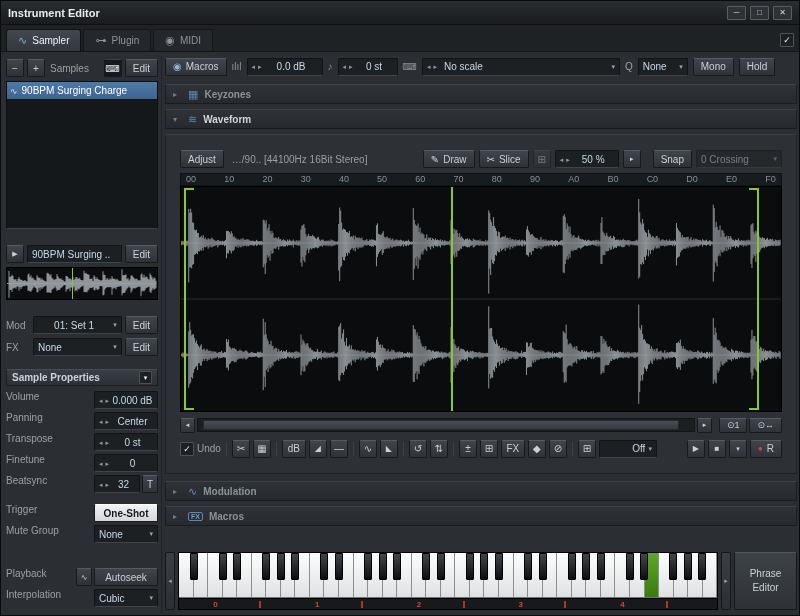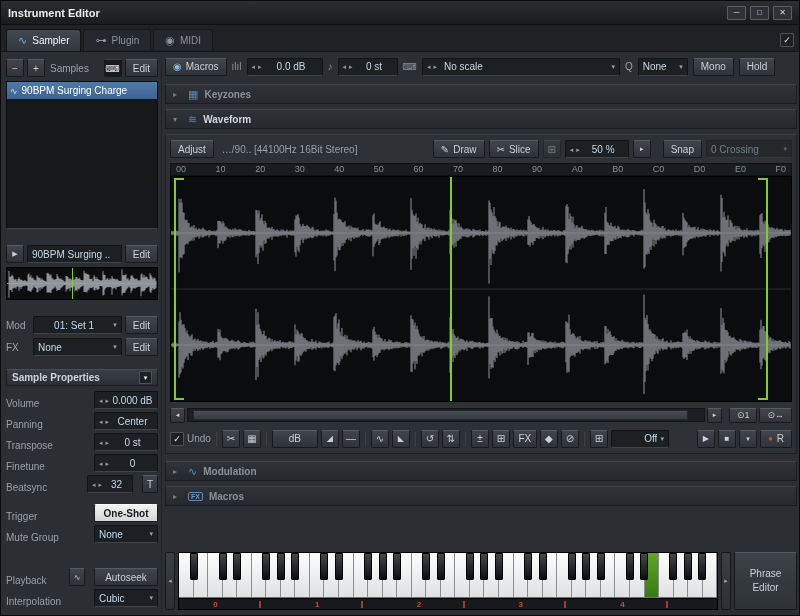--- a/index.html
+++ b/index.html
@@ -54,40 +54,40 @@
   .slist{height:148px;background:#15181b;border:1px solid #0c0e10;border-bottom-color:#3d4248;margin-bottom:16px}
   .slist-item{height:17px;display:flex;align-items:center;gap:4px;padding:0 3px;
     background:linear-gradient(#4f7aa6,#3e6391);color:#fff}
   .licon{color:#cfe2f2;font-size:9px}
   .namebox{flex:1;justify-content:flex-end}
   .namebox .val{text-align:left}
   .prevwave{height:33px;background:#0b0d0f;border:1px solid #000;position:relative;margin-bottom:16px}
   .prevwave svg{position:absolute;inset:0;width:100%;height:100%;display:block}
   .sphead{height:17px;display:flex;align-items:center;gap:4px;background:linear-gradient(#3a3f45,#2c3035);
     border:1px solid #1a1d20;border-top-color:#474d53;padding:0 5px;color:#ced3d9;font-weight:bold;margin:9px 0 5px}
-  .prow{display:flex;align-items:flex-end;gap:9px;margin-bottom:3px}
+  .prow{display:flex;align-items:flex-start;gap:2px;margin-bottom:3px}
   .prow .lab{flex:1}
   .prow .ctrl{width:64px}
   .spacer{flex:1}
 
   
   .mtoolbar{display:flex;align-items:center;gap:5px;height:21px;margin-bottom:7px;overflow:hidden}
   .micon{color:#8b9299;font-size:10px;flex:none}
 
   
   .strip{height:20px;display:flex;align-items:center;gap:6px;padding:0 7px;
     background:linear-gradient(#2f3338,#26292d);border:1px solid #1a1d20;border-top-color:#3d4247;
     margin-bottom:5px;color:#8b9299;font-weight:bold}
   .strip .tri{color:#767d84;font-size:8px;width:9px;font-weight:normal}
   .strip .sicon{color:#5d88b4;font-size:11px;font-weight:normal}
   .strip.active .slabel{color:#d0d6dc}
   .fxbadge{border:1px solid #5d88b4;color:#6f9cc6;font-size:7px;padding:0 2px;border-radius:2px;font-weight:bold}
 
   
-  .wavepanel{background:#2d3135;border:1px solid #1e2124;border-top-color:#3a3f44;padding:4px;margin-bottom:7px}
+  .wavepanel{background:#2d3135;border:1px solid #1e2124;border-top-color:#3a3f44;padding:14px;margin-bottom:7px}
   .wtoolbar{display:flex;align-items:center;gap:4px;height:20px;margin-bottom:4px}
   .fileinfo{color:#989fa7;margin:0 4px;white-space:nowrap}
   .hexruler{height:13px;background:#191c1f;border:1px solid #0f1113;display:flex;justify-content:space-between;
     padding:0 5px;color:#878e95;font-size:9px;line-height:11px}
   .wavebox{position:relative;height:226px;background:#0a0c0e;border:1px solid #000;overflow:hidden}
   .wavebox svg{position:absolute;inset:0;width:100%;height:100%;display:block}
   .cursor{position:absolute;top:0;bottom:0;width:2px;background:#84ca35;z-index:3}
   .brk{position:absolute;width:2px;top:1px;bottom:1px;background:#84ca35;z-index:3}
   .brk.l{left:3px}.brk.r{left:96%}
   .brk i{position:absolute;width:8px;height:2px;background:#84ca35}
@@ -440,21 +440,21 @@
             </div>
           <span class="lab">Undo</span>
           <div class="sep"></div>
           <div class="btn sq">
               <span>✂</span>
             </div>
           <div class="btn sq">
               <span>▦</span>
             </div>
           <div class="sep"></div>
-          <div class="btn sq" style="width:46px">
+          <div class="btn sq" style="width:24px">
               <span>dB</span>
             </div>
           <div class="btn sq">
               <span style="font-size:8px">◢</span>
             </div>
           <div class="btn sq">
               <span>—</span>
             </div>
           <div class="sep"></div>
           <div class="btn sq">

